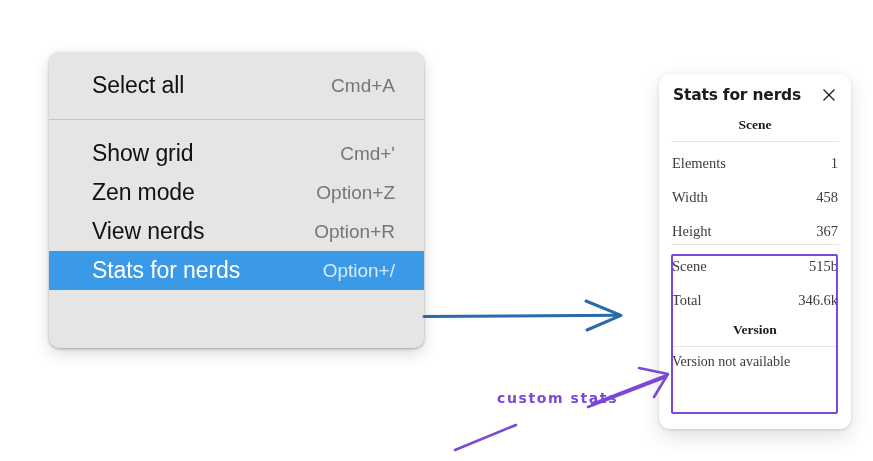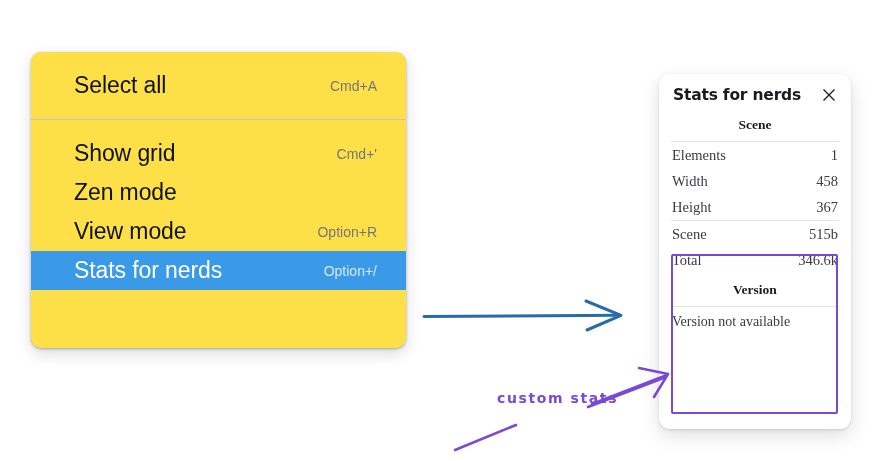--- a/index.html
+++ b/index.html
@@ -12,25 +12,25 @@
     height: 461px;
     position: relative;
     overflow: hidden;
     font-family: "Liberation Sans", sans-serif;
     -webkit-font-smoothing: antialiased;
   }
 
   
   #context-menu {
     position: absolute;
-    left: 31px;
+    left: 49px;
     top: 52px;
     width: 375px;
     height: 296px;
-    background: #fde047;
+    background: #e5e5e5;
     border-radius: 10px;
     box-shadow: 0 1px 3px rgba(0,0,0,0.28), 0 6px 16px rgba(0,0,0,0.14);
     box-sizing: border-box;
     overflow: hidden;
   }
   .menu-group {
     padding: 8px 0;
   }
   .menu-group.group-top {
     padding: 14px 0 14px 0;
@@ -54,21 +54,21 @@
   }
   .menu-item .mi-label {
     font-size: 23px;
     color: #101114;
     letter-spacing: -0.1px;
     white-space: nowrap;
   }
   .menu-item .mi-shortcut {
     position: absolute;
     right: 29px;
-    font-size: 14px;
+    font-size: 19px;
     color: #74767b;
     white-space: nowrap;
   }
   .menu-item.selected {
     background: #3b9ae8;
   }
   .menu-item.selected .mi-label { color: #ffffff; }
   .menu-item.selected .mi-shortcut { color: #d6eafb; }
 
   
@@ -122,20 +122,21 @@
     background: #e3e3e6;
     margin: 0 12px;
   }
   .stat-row {
     display: flex;
     justify-content: space-between;
     align-items: baseline;
     font-size: 14.5px;
     color: #3b3b40;
     padding: 4.5px 13px 4.5px 13px;
+    margin-top: 8px;
   }
   .stat-row .sr-key { white-space: nowrap; }
   .stat-row .sr-val { white-space: nowrap; }
   .stat-note {
     font-size: 14px;
     color: #3b3b40;
     padding: 7px 13px 6px 13px;
     white-space: nowrap;
   }
 
@@ -186,23 +187,24 @@
 
   <div class="menu-divider"></div>
 
   <div class="menu-group group-bottom">
     <div class="menu-item">
       <span class="mi-label">Show grid</span>
       <span class="mi-shortcut">Cmd+'</span>
     </div>
     <div class="menu-item">
       <span class="mi-label">Zen mode</span>
-    </div>
-    <div class="menu-item">
-      <span class="mi-label">View mode</span>
+      <span class="mi-shortcut">Option+Z</span>
+    </div>
+    <div class="menu-item">
+      <span class="mi-label">View nerds</span>
       <span class="mi-shortcut">Option+R</span>
     </div>
     <div class="menu-item selected">
       <span class="mi-label">Stats for nerds</span>
       <span class="mi-shortcut">Option+/</span>
     </div>
   </div>
 
 </div>
 

